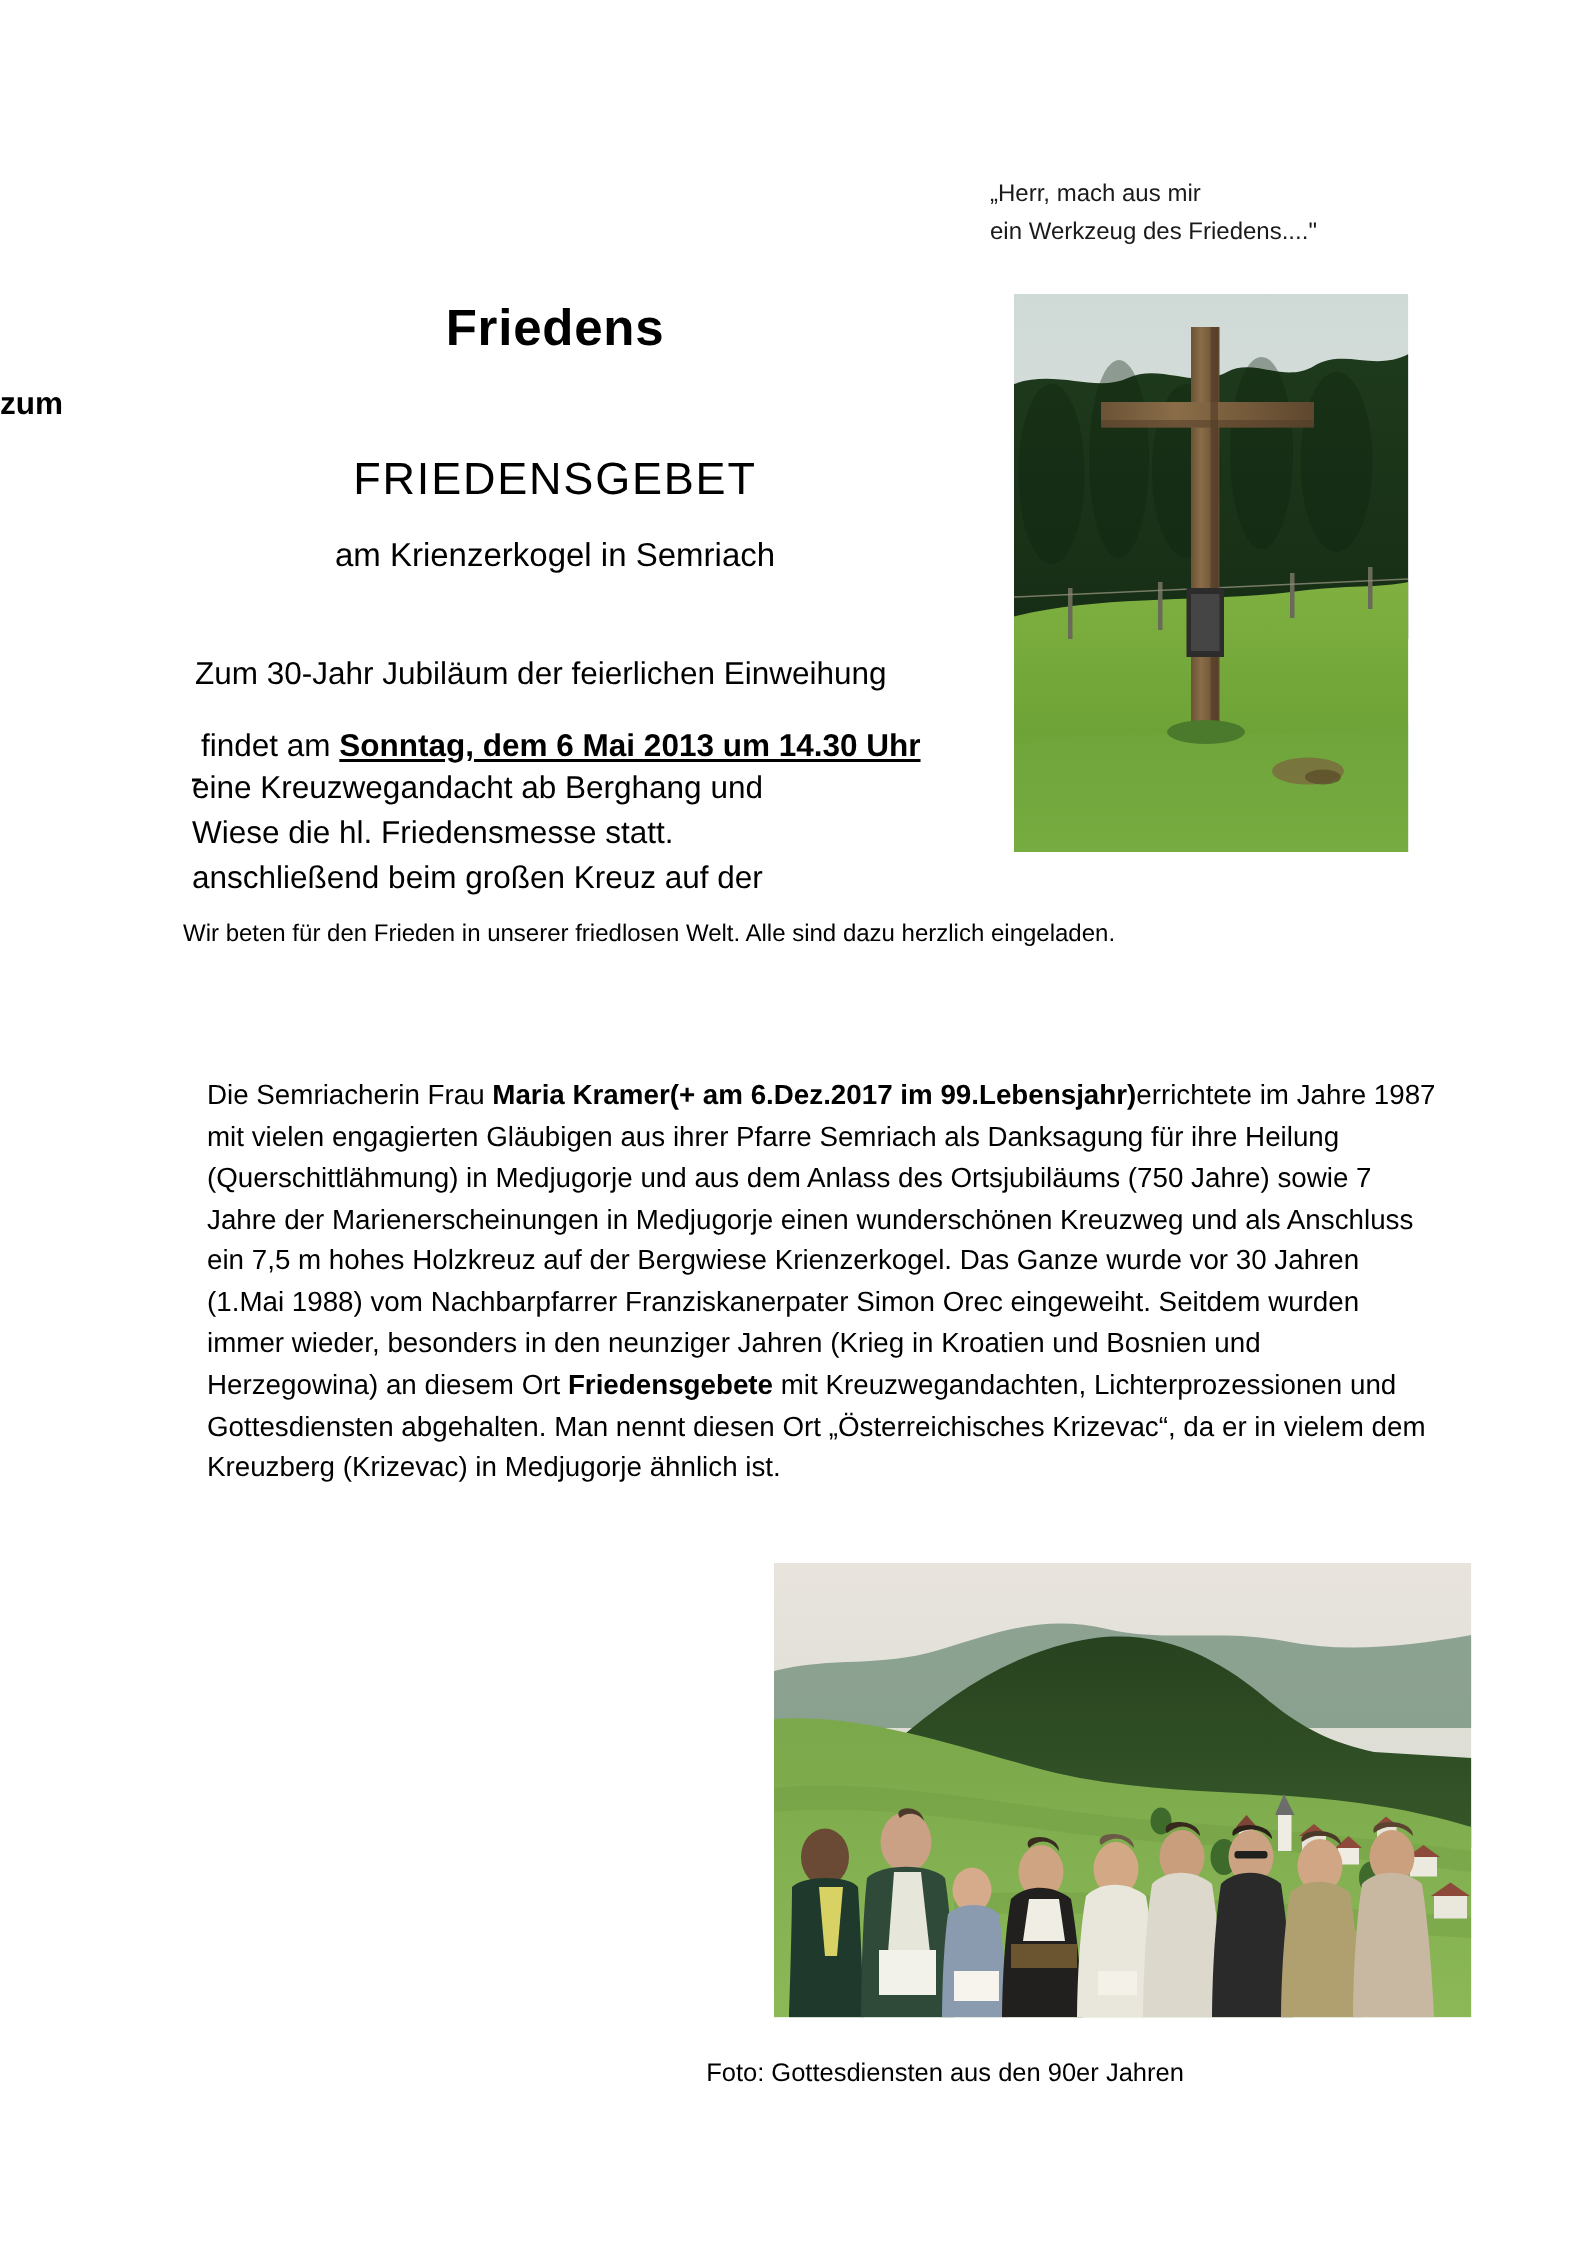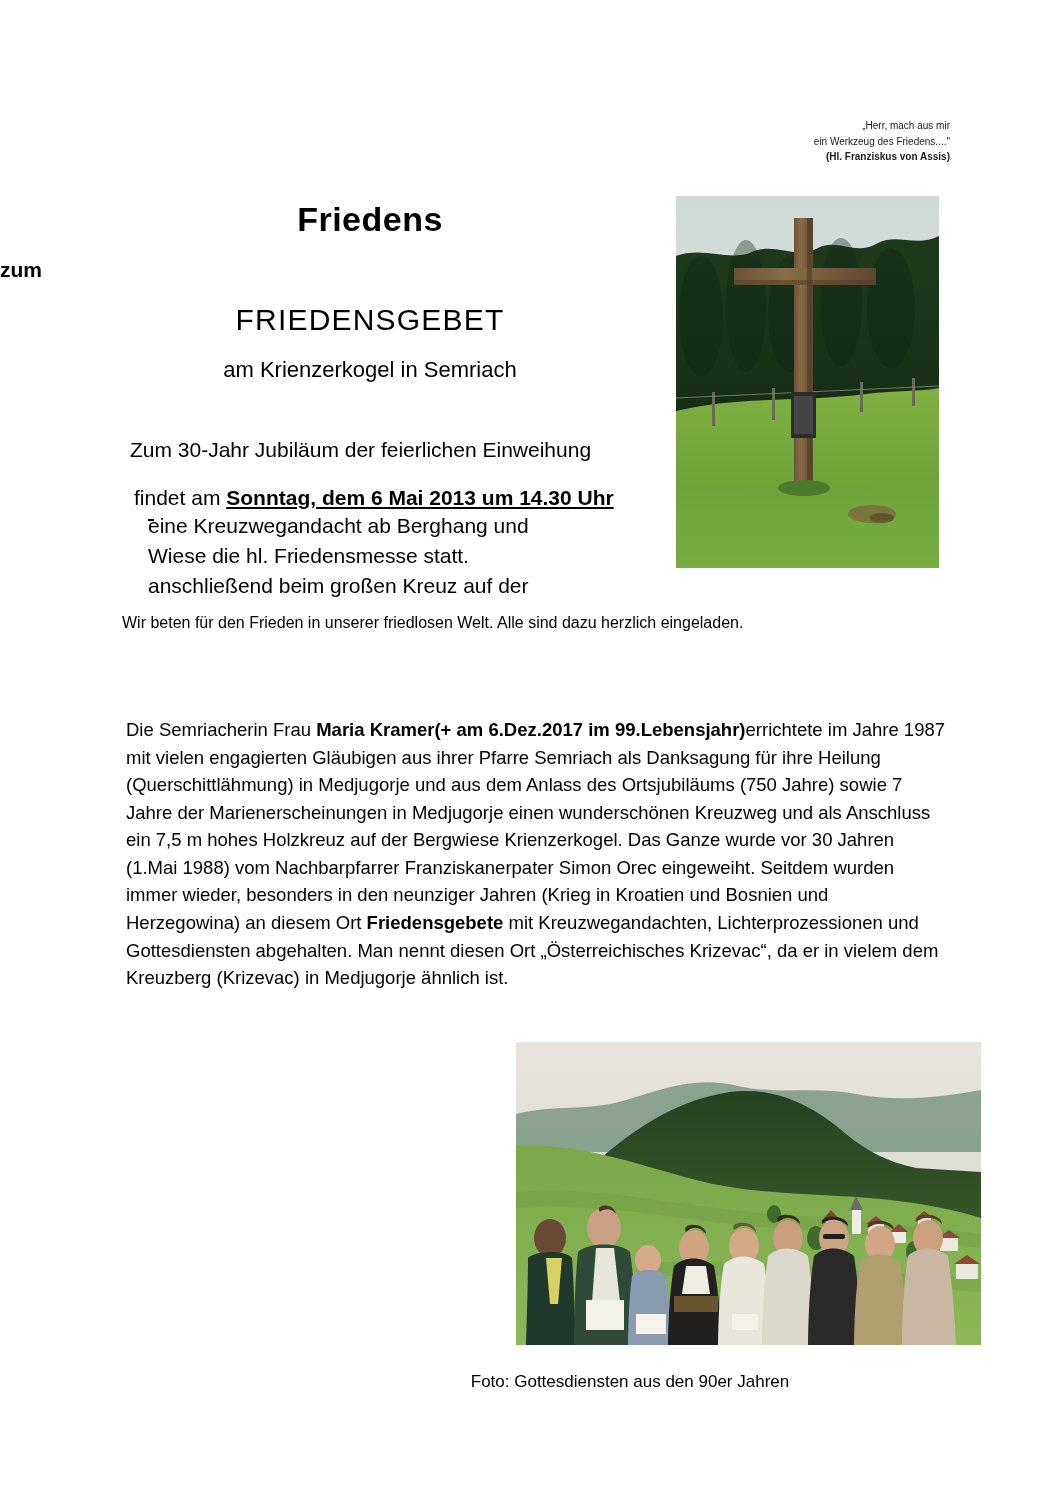--- a/index.html
+++ b/index.html
@@ -20,22 +20,22 @@
     width: 1060px;
     height: 1500px;
   }
 
   
   .quote {
     position: absolute;
     left: 660px;
     top: 118px;
     width: 290px;
-    text-align: right;
-    font-size: 10px;
+    text-align: left;
+    font-size: 16px;
     line-height: 1.55;
     color: #1a1a1a;
   }
   .quote .src {
     font-weight: bold;
   }
 
   
   .photo-cross {
     position: absolute;
@@ -107,21 +107,20 @@
     text-decoration: underline;
     margin-top: 48px;
   }
   .inv-block {
     position: absolute;
     left: 128px;
     top: 511px;
     width: 520px;
     font-size: 21px;
     line-height: 1.42;
-    margin-left: 20px;
   }
   .inv-block .dash {
     position: absolute;
     left: 0;
     top: 8px;
     width: 6px;
     height: 2px;
     background: #000;
   }
   .inv-para {
@@ -129,21 +128,21 @@
     left: 122px;
     top: 612px;
     width: 790px;
     font-size: 16px;
     line-height: 1.42;
   }
 
   
   .maintext {
     position: absolute;
-    left: 126px;
+    left: 138px;
     top: 716px;
     width: 820px;
     font-size: 18.5px;
     line-height: 1.49;
     text-align: left;
   }
   .maintext b { font-weight: bold; }
 
   
   .photo-group {
@@ -165,21 +164,20 @@
   }
 </style>
 </head>
 <body>
 
 <div class="page">
 
   <div class="quote">
     <div>„Herr, mach aus mir</div>
     <div>ein Werkzeug des Friedens...."</div>
-    <div class="src">(Hl. Franziskus von Assis)</div>
   </div>
 
   <div class="photo-cross">
     <svg width="263" height="372" viewBox="0 0 263 372" xmlns="http://www.w3.org/2000/svg">
       <defs>
         <linearGradient id="sky" x1="0" y1="0" x2="0" y2="1">
           <stop offset="0%" stop-color="#cfd9d6"></stop>
           <stop offset="100%" stop-color="#e6eae4"></stop>
         </linearGradient>
         <linearGradient id="forest" x1="0" y1="0" x2="0" y2="1">

